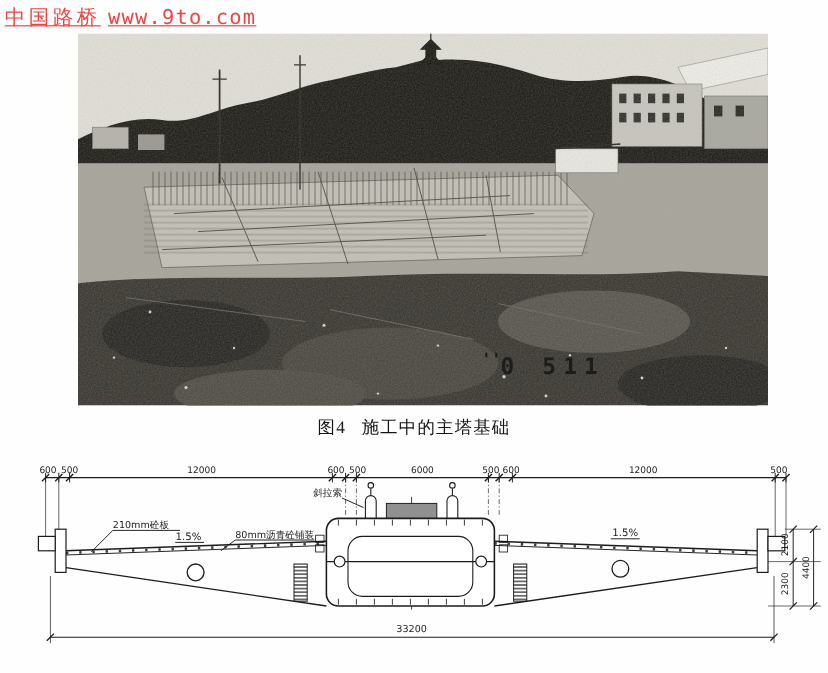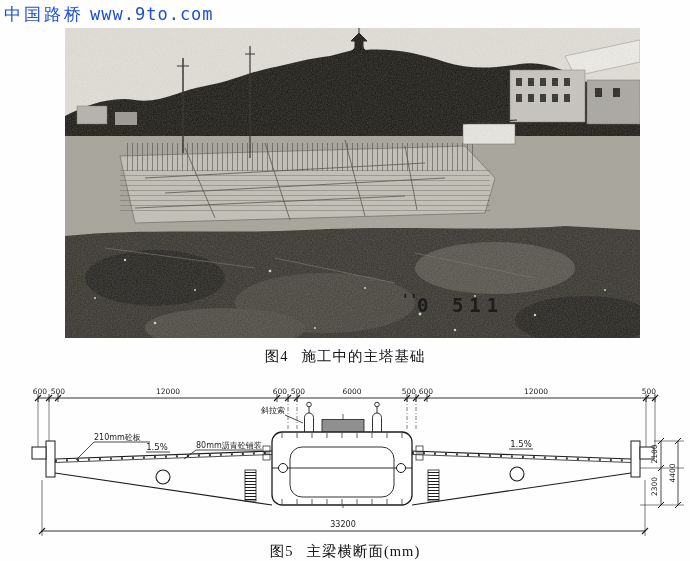--- a/index.html
+++ b/index.html
@@ -16,21 +16,21 @@
   .caption .fig-title{margin-left:13px;}
   .drawing-wrap{position:absolute;left:0;top:378px;width:554px;height:162px;}
   svg text{font-family:"DejaVu Sans","Liberation Sans",sans-serif;fill:#1c1c1c;}
   svg .stamp{font-family:"DejaVu Sans Mono",monospace;font-weight:700;}
 </style>
 </head>
 <body>
 
 <div class="page">
 
-  <div class="watermark" style="color: #1d4ed8;">
+  <div class="watermark" style="color: #ef4444; text-decoration: underline;">
     <span class="cjk">中国路桥</span><span>www.9to.com</span>
   </div>
 
   <div class="photo-wrap">
     <svg width="575" height="310" viewBox="0 0 575 310">
       <defs>
         <filter id="grain" x="0" y="0" width="100%" height="100%">
           <feTurbulence type="fractalNoise" baseFrequency="0.8" numOctaves="2" stitchTiles="stitch" result="n"></feTurbulence>
           <feColorMatrix in="n" type="matrix" values="0 0 0 0 0.45  0 0 0 0 0.45  0 0 0 0 0.42  0 0 0 0.30 0"></feColorMatrix>
         </filter>
@@ -318,17 +318,14 @@
           <text x="94" y="440" font-size="8">210mm砼板</text>
           <text x="157" y="450" font-size="8.5" text-anchor="middle">1.5%</text>
           <text x="196" y="448" font-size="8">80mm沥青砼铺装</text>
           <text x="261" y="413" font-size="8">斜拉索</text>
           <text x="521" y="447" font-size="8.5" text-anchor="middle">1.5%</text>
         </g>
       </g>
     </svg>
   </div>
 
-  <div class="caption cap5">
-    <span class="fig-label">图5</span><span class="fig-title">主梁横断面(mm)</span>
-  </div>
 
 </div>
 
 </body></html>

